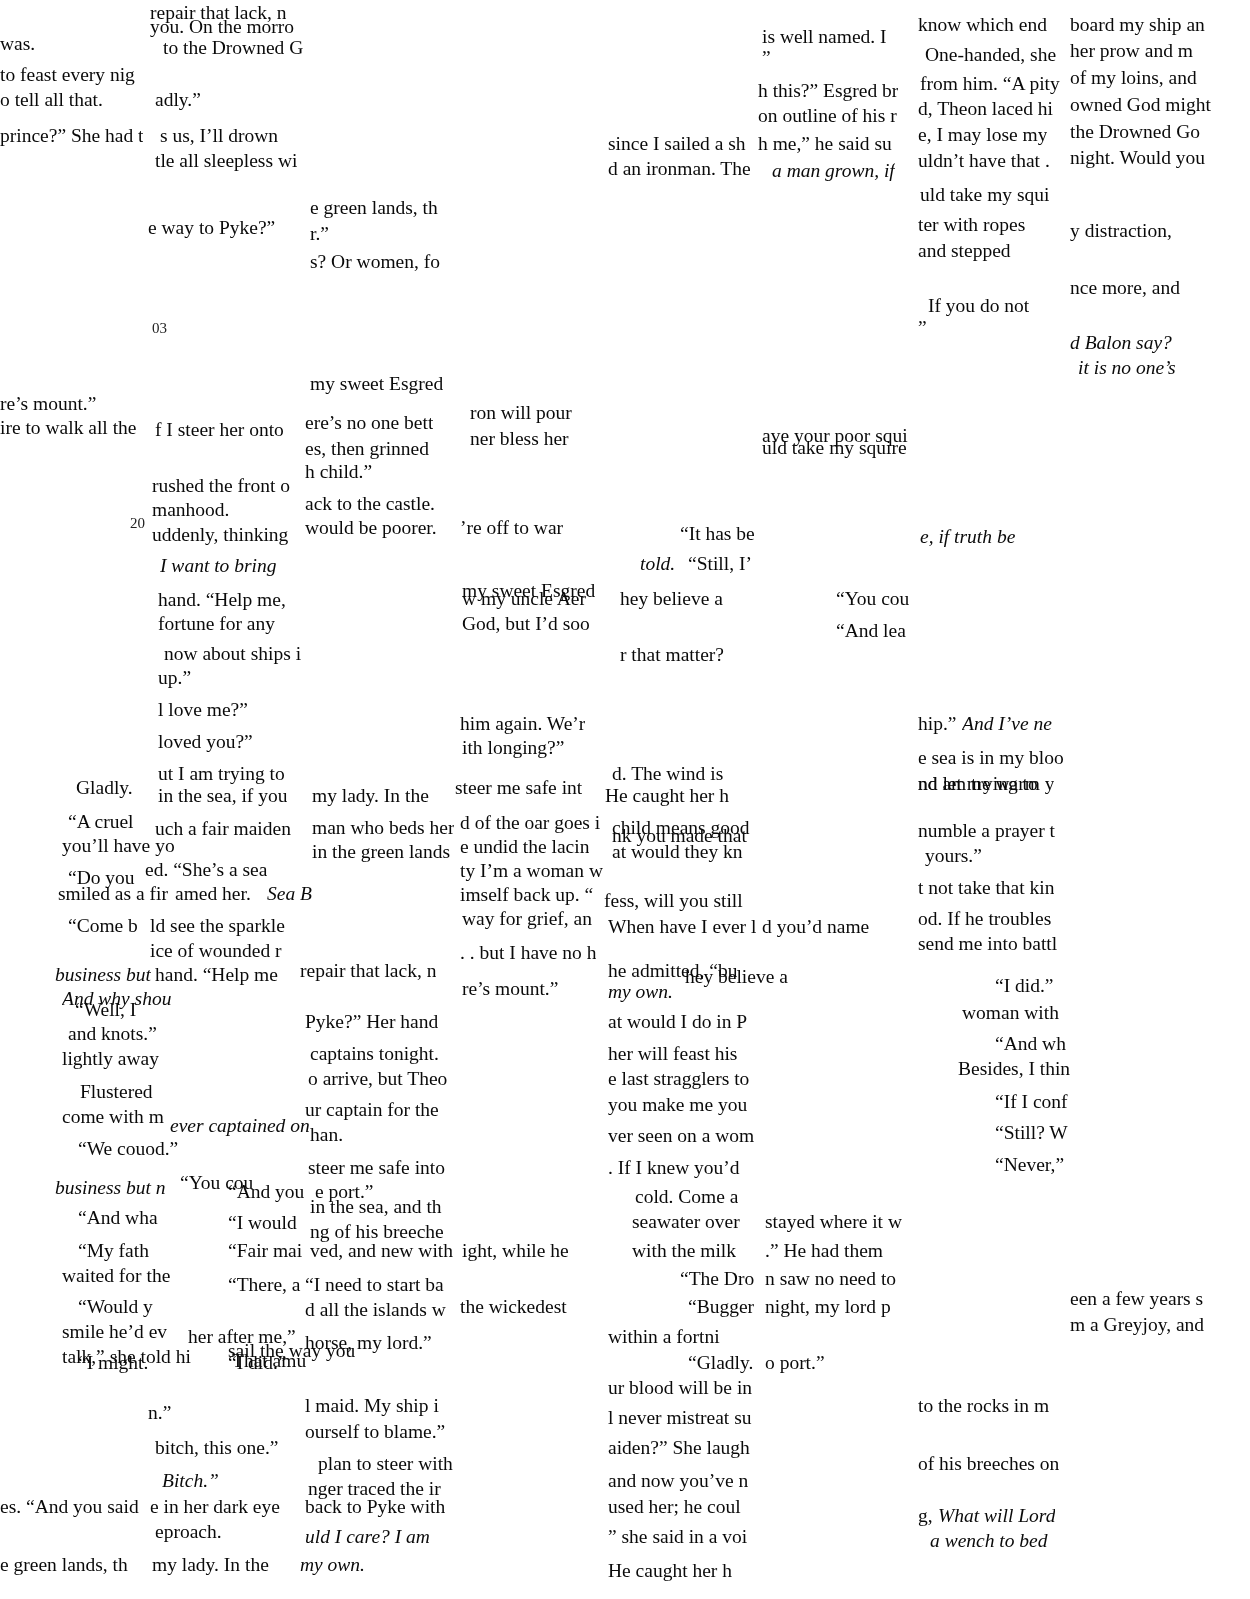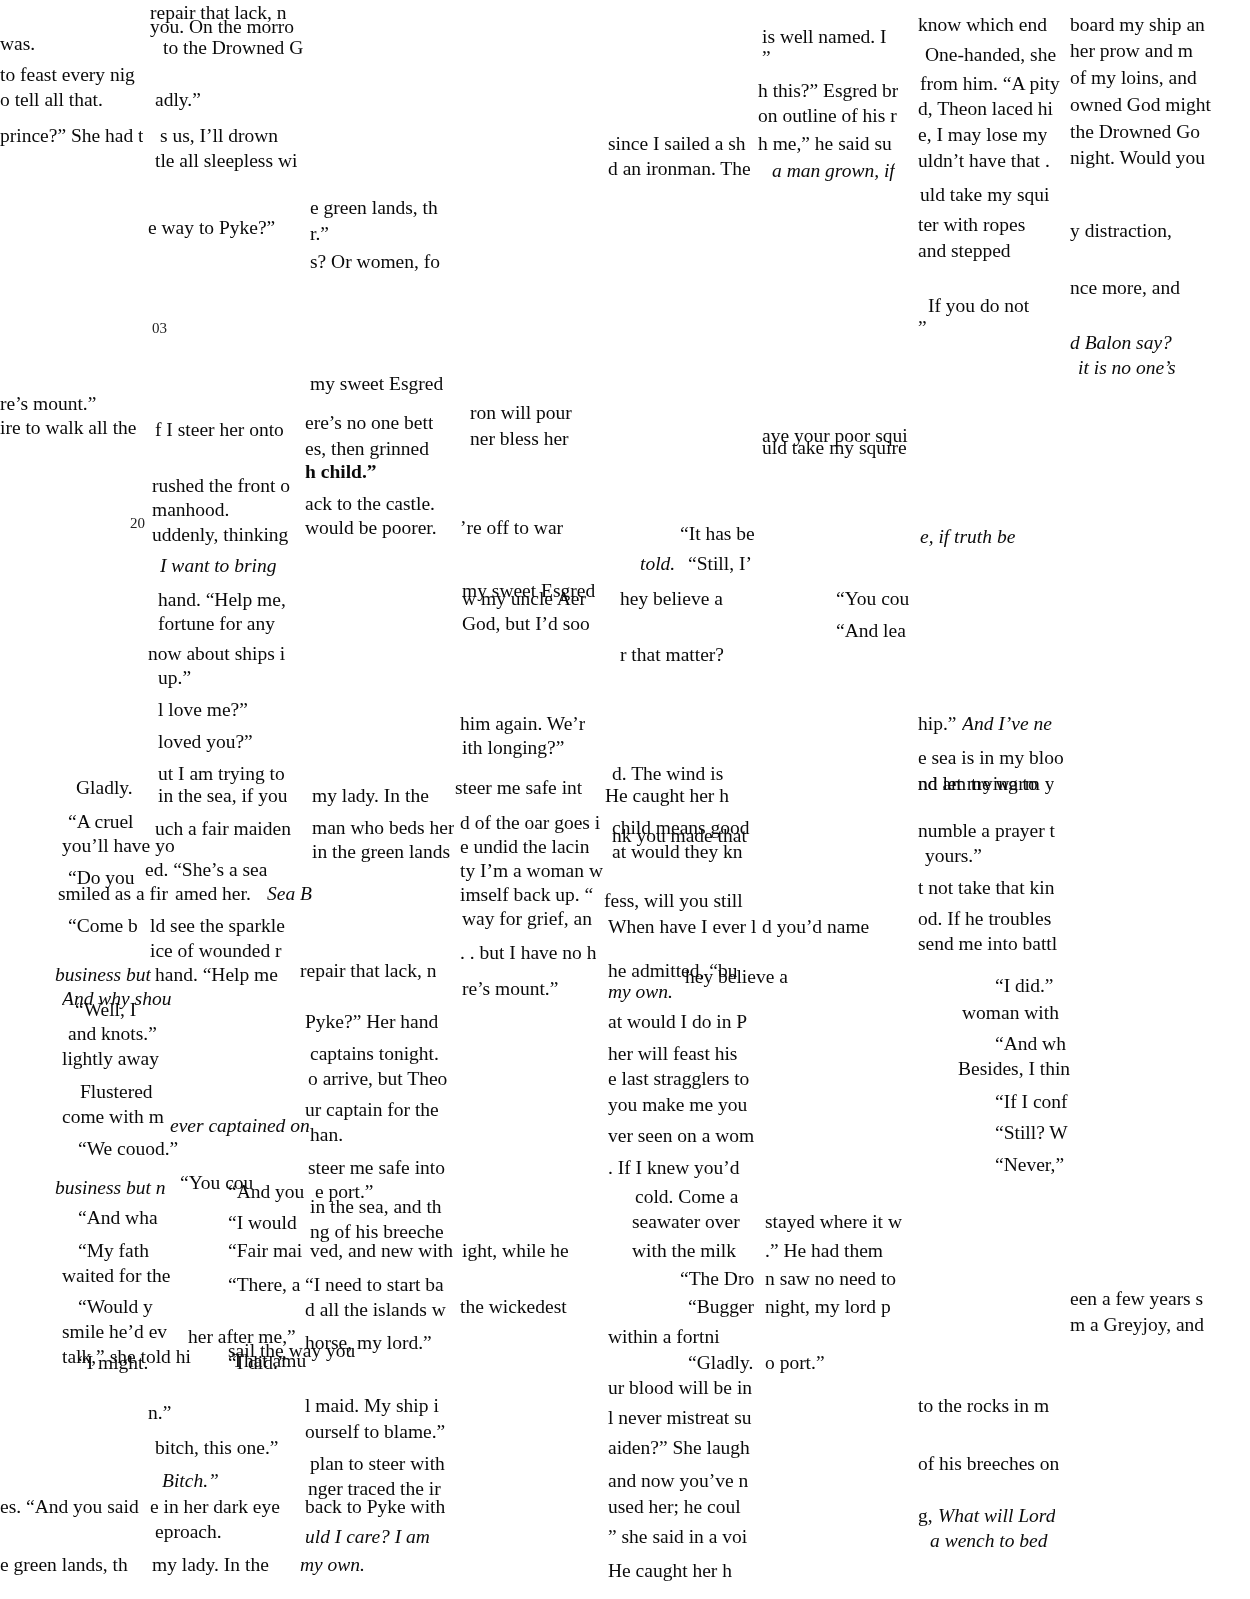--- a/index.html
+++ b/index.html
@@ -56,41 +56,41 @@
     <div class="frag" style="left: 310px; top: 371px; max-width: 150px;">my sweet Esgred</div>
     <div class="frag" style="left: 0px; top: 391px; max-width: 112px;">re’s mount.”</div>
     <div class="frag" style="left: 470px; top: 400px; max-width: 115px;">ron will pour</div>
     <div class="frag" style="left: 762px; top: 392px; max-width: 158px; margin-top: 43px;">uld take my squire</div>
     <div class="frag" style="left: 0px; top: 415px; max-width: 158px;">ire to walk all the</div>
     <div class="frag" style="left: 155px; top: 417px; max-width: 155px;">f I steer her onto</div>
     <div class="frag" style="left: 305px; top: 410px; max-width: 155px;">ere’s no one bett</div>
     <div class="frag" style="left: 470px; top: 426px; max-width: 118px;">ner bless her</div>
     <div class="frag" style="left: 762px; top: 423px; max-width: 158px;">ave your poor squi</div>
     <div class="frag" style="left: 305px; top: 436px; max-width: 150px;">es, then grinned</div>
-    <div class="frag" style="left: 305px; top: 459px; max-width: 80px; font-weight: bold;">h child.”</div>
+    <div class="frag" style="left: 305px; top: 459px; max-width: 80px;">h child.”</div>
     <div class="frag" style="left: 152px; top: 473px; max-width: 158px;">rushed the front o</div>
     <div class="frag" style="left: 305px; top: 491px; max-width: 155px;">ack to the castle.</div>
     <div class="frag" style="left: 152px; top: 497px; max-width: 95px;">manhood.</div>
     <div class="frag pg" style="left: 130px; top: 513px; max-width: 22px;">20</div>
     <div class="frag" style="left: 152px; top: 522px; max-width: 158px;">uddenly, thinking</div>
     <div class="frag" style="left: 305px; top: 515px; max-width: 153px;">would be poorer.</div>
     <div class="frag" style="left: 460px; top: 515px; max-width: 120px;">’re off to war</div>
     <div class="frag" style="left: 680px; top: 521px; max-width: 90px;">“It has be</div>
     <div class="frag it" style="left: 920px; top: 524px; max-width: 115px;">e, if truth be</div>
     <div class="frag it" style="left: 160px; top: 553px; max-width: 145px;">I want to bring</div>
     <div class="frag it" style="left: 640px; top: 551px; max-width: 44px;">told.</div>
     <div class="frag" style="left: 688px; top: 551px; max-width: 78px;">“Still, I’</div>
     <div class="frag" style="left: 462px; top: 586px; max-width: 148px;">w my uncle Aer</div>
     <div class="frag" style="left: 620px; top: 586px; max-width: 115px;">hey believe a</div>
     <div class="frag" style="left: 836px; top: 586px; max-width: 82px;">“You cou</div>
     <div class="frag" style="left: 158px; top: 587px; max-width: 152px;">hand. “Help me,</div>
     <div class="frag" style="left: 158px; top: 611px; max-width: 152px;">fortune for any</div>
     <div class="frag" style="left: 462px; top: 611px; max-width: 148px;">God, but I’d soo</div>
     <div class="frag" style="left: 836px; top: 618px; max-width: 80px;">“And lea</div>
-    <div class="frag" style="left: 148px; top: 641px; max-width: 152px;">now about ships i</div>
+    <div class="frag" style="left: 164px; top: 641px; max-width: 152px;">now about ships i</div>
     <div class="frag" style="left: 620px; top: 642px; max-width: 112px;">r that matter?</div>
     <div class="frag" style="left: 158px; top: 665px; max-width: 46px;">up.”</div>
     <div class="frag" style="left: 158px; top: 697px; max-width: 108px;">l love me?”</div>
     <div class="frag" style="left: 460px; top: 711px; max-width: 150px;">him again. We’r</div>
     <div class="frag" style="left: 918px; top: 711px; max-width: 44px;">hip.”</div>
     <div class="frag it" style="left: 962px; top: 711px; max-width: 110px;">And I’ve ne</div>
     <div class="frag" style="left: 158px; top: 729px; max-width: 112px;">loved you?”</div>
     <div class="frag" style="left: 462px; top: 735px; max-width: 120px;">ith longing?”</div>
     <div class="frag" style="left: 918px; top: 745px; max-width: 155px;">e sea is in my bloo</div>
     <div class="frag" style="left: 76px; top: 775px; max-width: 68px;">Gladly.</div>
@@ -205,21 +205,21 @@
     <div class="frag" style="left: 765px; top: 1350px; max-width: 72px;">o port.”</div>
     <div class="frag" style="left: 62px; top: 1344px; max-width: 155px;">talk,” she told hi</div>
     <div class="frag" style="left: 228px; top: 1338px; max-width: 152px;">sail the way you</div>
     <div class="frag" style="left: 305px; top: 1393px; max-width: 155px;">l maid. My ship i</div>
     <div class="frag" style="left: 608px; top: 1375px; max-width: 155px;">ur blood will be in</div>
     <div class="frag" style="left: 148px; top: 1400px; max-width: 30px;">n.”</div>
     <div class="frag" style="left: 305px; top: 1419px; max-width: 155px;">ourself to blame.”</div>
     <div class="frag" style="left: 608px; top: 1405px; max-width: 155px;">l never mistreat su</div>
     <div class="frag" style="left: 918px; top: 1393px; max-width: 155px;">to the rocks in m</div>
     <div class="frag" style="left: 155px; top: 1435px; max-width: 145px;">bitch, this one.”</div>
-    <div class="frag" style="left: 310px; top: 1451px; max-width: 155px;">plan to steer with</div>
+    <div class="frag" style="left: 318px; top: 1451px; max-width: 155px;">plan to steer with</div>
     <div class="frag" style="left: 608px; top: 1435px; max-width: 155px;">aiden?” She laugh</div>
     <div class="frag it" style="left: 162px; top: 1468px; max-width: 70px;">Bitch.”</div>
     <div class="frag" style="left: 308px; top: 1476px; max-width: 155px;">nger traced the ir</div>
     <div class="frag" style="left: 608px; top: 1468px; max-width: 155px;">and now you’ve n</div>
     <div class="frag" style="left: 918px; top: 1451px; max-width: 155px;">of his breeches on</div>
     <div class="frag" style="left: 0px; top: 1494px; max-width: 155px;">es. “And you said</div>
     <div class="frag" style="left: 150px; top: 1494px; max-width: 155px;">e in her dark eye</div>
     <div class="frag" style="left: 305px; top: 1494px; max-width: 155px;">back to Pyke with</div>
     <div class="frag" style="left: 608px; top: 1494px; max-width: 155px;">used her; he coul</div>
     <div class="frag" style="left: 918px; top: 1503px; max-width: 20px;">g,</div>

